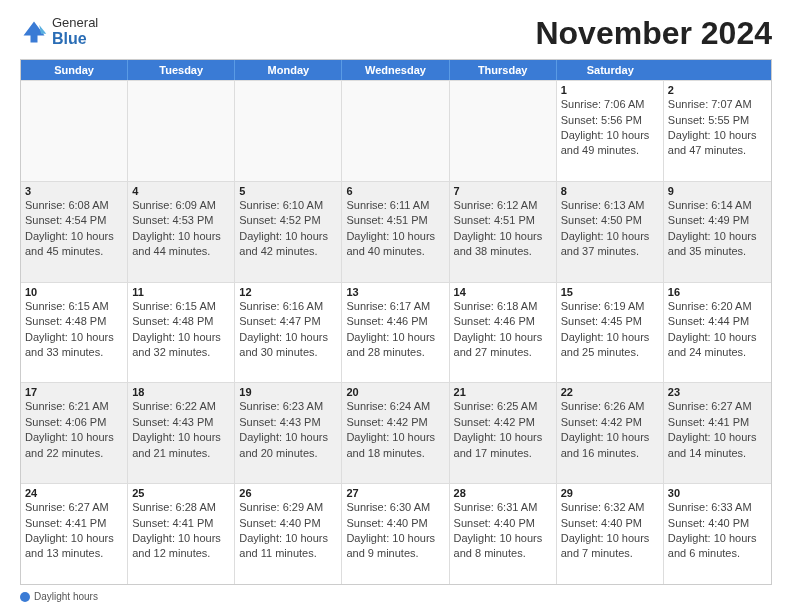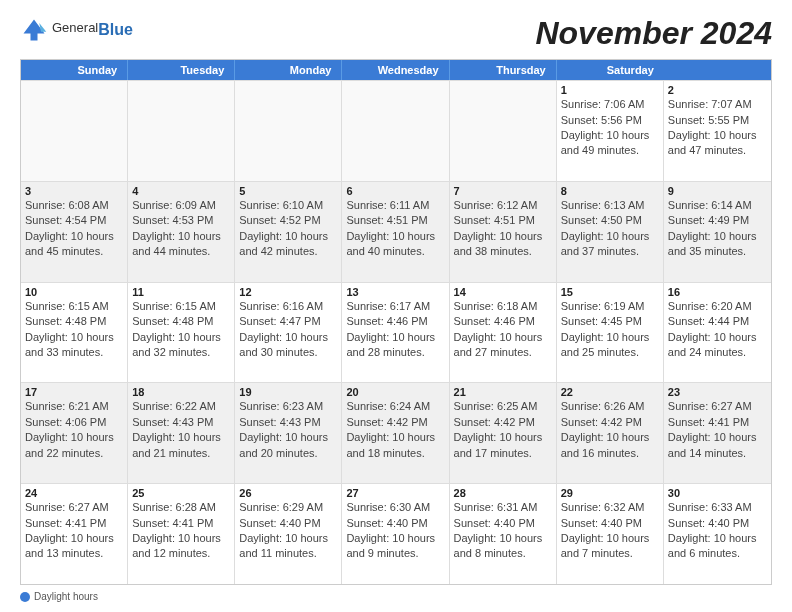--- a/index.html
+++ b/index.html
@@ -23,40 +23,39 @@
       justify-content: space-between;
       margin-bottom: 8px;
     }
     .logo {
       display: flex;
       align-items: center;
       gap: 4px;
     }
     .logo-text {
       display: flex;
-      flex-direction: row;
+      flex-direction: column;
       line-height: 1.1;
     }
     .logo-general {
       font-size: 13px;
       color: #333;
       font-weight: normal;
     }
     .logo-blue {
       font-size: 16px;
       color: #2a6db5;
       font-weight: bold;
     }
     .logo-icon {
       width: 28px;
       height: 28px;
     }
     .title-section {
       text-align: right;
-      font-style: italic;
     }
     .month-title {
       font-size: 32px;
       font-weight: bold;
       color: #222;
       line-height: 1.1;
     }
     .location {
       font-size: 14px;
       color: #555;
@@ -72,21 +71,21 @@
       display: grid;
       grid-template-columns: repeat(7, 1fr);
       background: #3a7bd5;
     }
     .cal-header-cell {
       color: #fff;
       font-size: 11px;
       font-weight: bold;
       padding: 4px 10px;
       border-right: 1px solid #5a9be5;
-      text-align: right;
+      text-align: center;
     }
     .cal-header-cell:last-child {
       border-right: none;
     }
     .cal-body {
       flex: 1;
       display: flex;
       flex-direction: column;
     }
     .cal-row {

